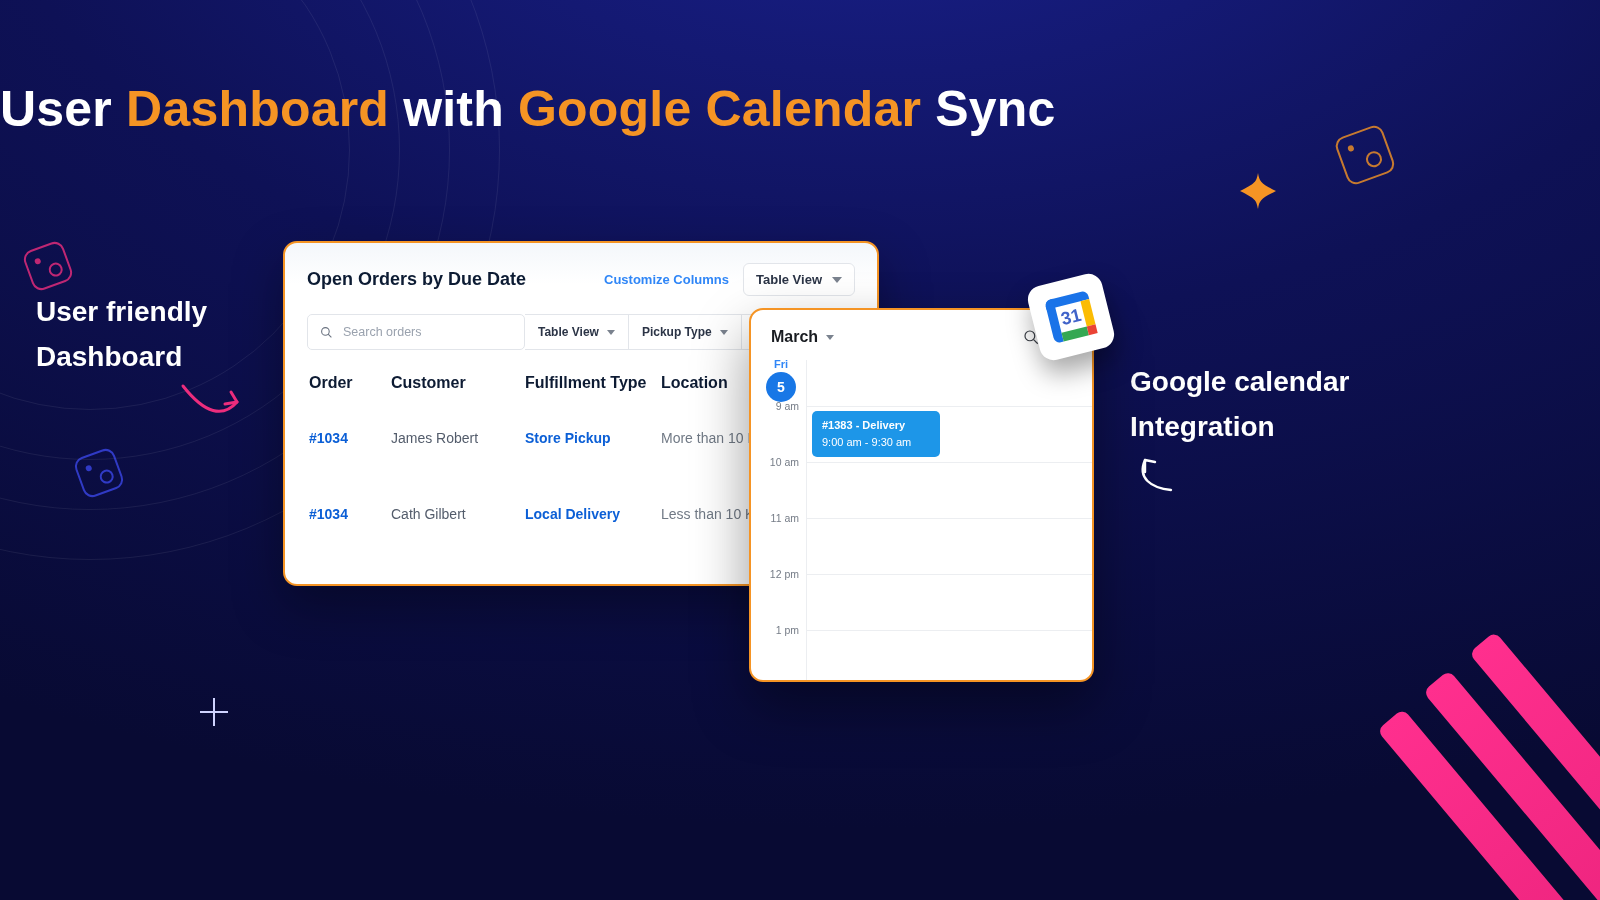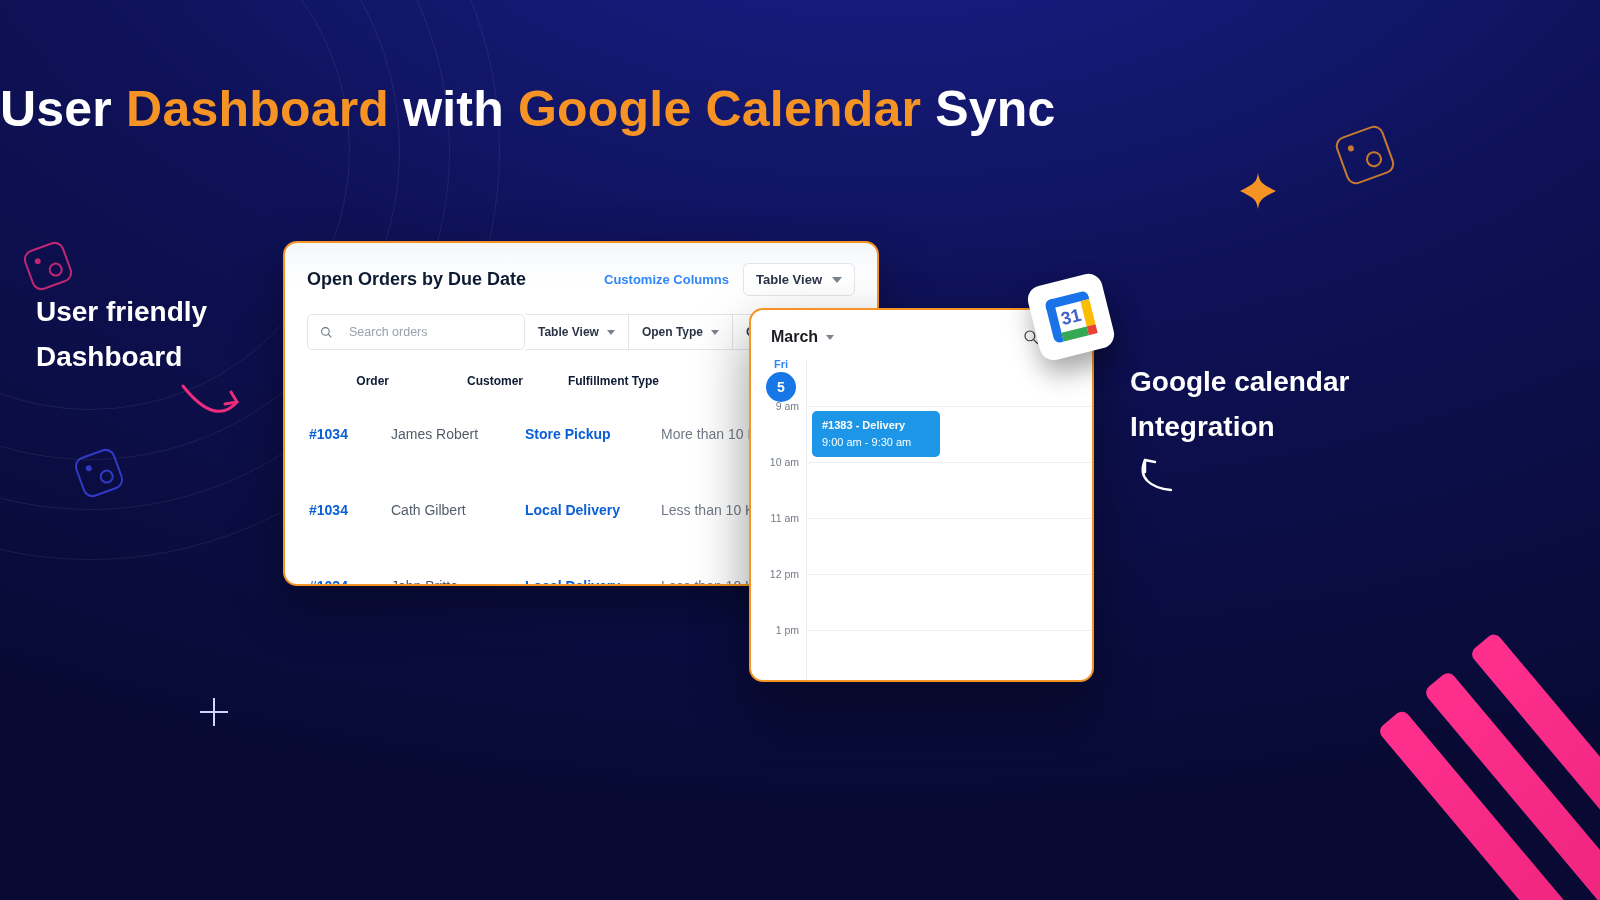--- a/index.html
+++ b/index.html
@@ -70,27 +70,27 @@
     box-shadow:0 20px 50px rgba(0,0,0,.35);
     padding:20px 22px 0; overflow:hidden;
   }
   .dash-head{display:flex;align-items:center;justify-content:space-between;}
   .dash-title{font-weight:700;font-size:18px;color:#0c1b33;}
   .dash-actions{display:flex;align-items:center;gap:14px;}
   .customize{color:var(--light-link);font-size:13px;font-weight:600;}
   .view-btn{display:flex;align-items:center;gap:10px;background:#fff;border:1px solid var(--border);border-radius:6px;padding:8px 12px;font-size:13px;color:#2b3446;font-weight:600;}
   .tri{width:0;height:0;border-left:5px solid transparent;border-right:5px solid transparent;border-top:6px solid #7a828e;}
   .filter-row{display:flex;gap:0;margin-top:18px;}
-  .search{flex:0 0 218px;display:flex;align-items:center;gap:16px;border:1px solid var(--border);border-radius:5px;padding:0 12px;height:36px;font-size:12.5px;color:#9aa2ae;background:#fff;}
+  .search{flex:0 0 218px;display:flex;align-items:center;gap:10px;border:1px solid var(--border);border-radius:5px;padding:0 12px;height:36px;font-size:12.5px;color:#9aa2ae;background:#fff;}
   .search svg{width:13px;height:13px;stroke:#6a7280;}
   .pill{display:flex;align-items:center;gap:8px;height:36px;padding:0 13px;border:1px solid var(--border);border-left:0;font-size:12px;color:#2b3446;font-weight:600;background:#fff;}
   .pill:first-of-type{border-left:1px solid var(--border);margin-left:10px;border-radius:5px 0 0 5px;}
   .tri-s{width:0;height:0;border-left:4px solid transparent;border-right:4px solid transparent;border-top:5px solid #7a828e;}
   .tbl{margin-top:22px;width:100%;}
-  .tbl th{ text-align:right;font-size:12px;font-weight:700;color:#0d1b33;padding-bottom:18px;}
+  .tbl th{ text-align:left;font-size:16px;font-weight:700;color:#0d1b33;padding-bottom:18px;}
   .tbl td{ font-size:14px;padding:18px 0 40px;vertical-align:top;}
   .ord{color:var(--blue-link);font-weight:700;}
   .cust{color:#535c6b;}
   .ftype{color:var(--blue-link);font-weight:600;}
   .loc{color:var(--grey-text);}
 
   
   .cal{
     position:absolute; top:308px; left:749px; width:345px; height:374px;
     background:#fff; border:2.5px solid var(--orange); border-radius:14px;
@@ -201,21 +201,21 @@
           <circle cx="10" cy="10" r="7" fill="none" stroke-width="2"></circle>
           <line x1="15" y1="15" x2="21" y2="21" stroke-width="2"></line>
         </svg>
       <span>Search orders</span>
     </div>
     <div class="pill">
         <span>Table View</span>
         <span class="tri-s"></span>
       </div>
     <div class="pill">
-        <span>Open Type</span>
+        <span>Pickup Type</span>
         <span class="tri-s"></span>
       </div>
     <div class="pill">
         <span>Order Locati</span>
       </div>
   </div>
   <table class="tbl">
     <colgroup>
         <col style="width:80px">
         <col style="width:132px">

